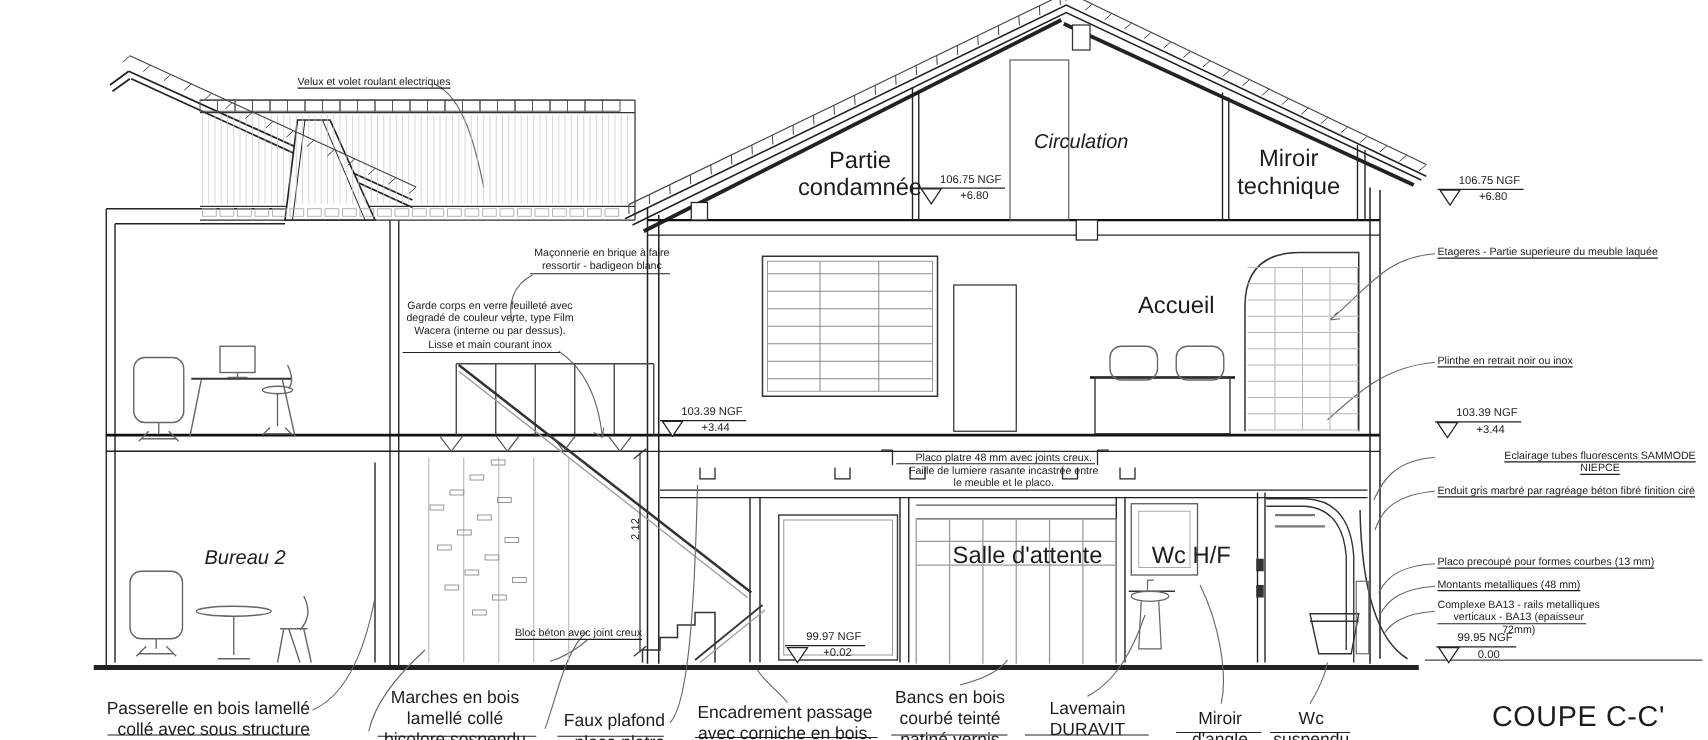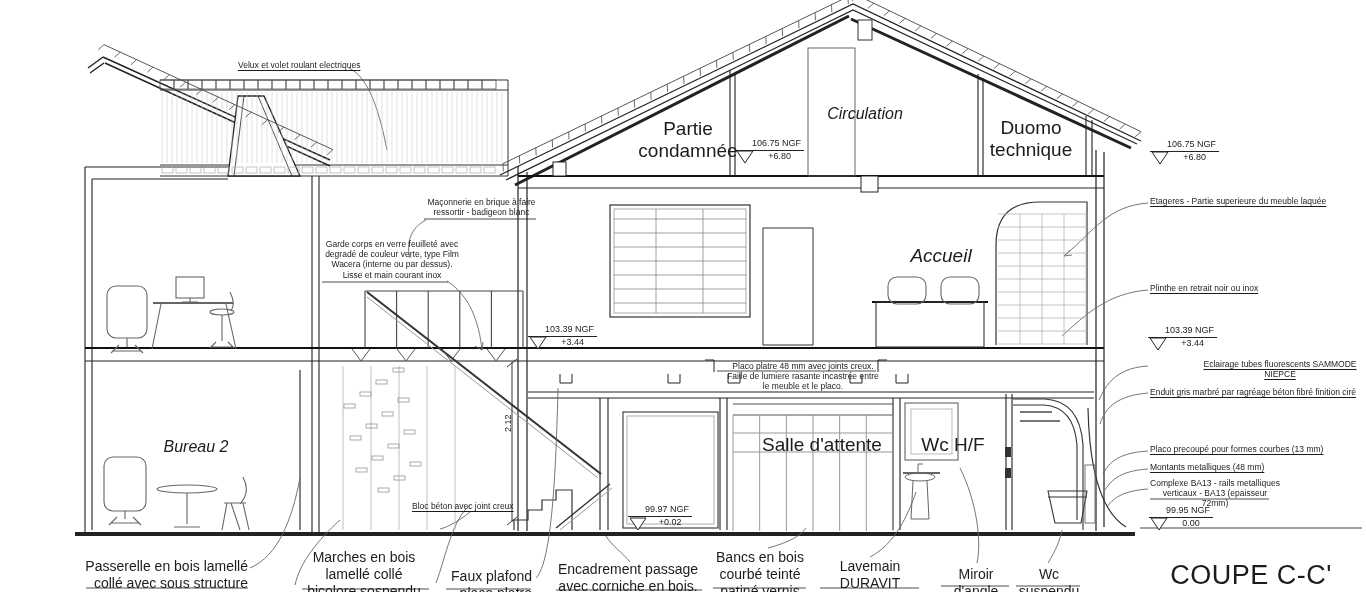--- a/index.html
+++ b/index.html
@@ -11,21 +11,21 @@
   .room{font-size:19px;text-align:center;}
   .room-lg{font-size:16px;font-style:italic;}
   .ann{font-size:8.5px;line-height:1.2;text-align:center;}
   .sm{font-size:14px;line-height:1.21;}
   .u{text-decoration:underline;text-underline-offset:2px;}
   .ctr{text-align:center;}
   .rgt{text-align:right;}
   .lm{position:absolute;font-size:9px;line-height:1.3;}
   .lm-val{padding:0 3px 0 17px;border-bottom:1px solid #222;white-space:nowrap;}
   .lm-off{text-align:center;padding-right:3px;margin-left:23px;}
-  .title{position:absolute;font-size:27px;letter-spacing:.5px;white-space:nowrap;}
+  .title{position:absolute;font-size:23px;letter-spacing:.5px;white-space:nowrap;}
   .dim{position:absolute;font-size:9px;transform:rotate(-90deg);transform-origin:left top;white-space:nowrap;}
 </style>
 </head>
 <body>
 
 <div class="canvas">
 
 <svg width="1366" height="592" viewBox="0 0 1366 592">
 
   <rect x="75" y="532" width="1060" height="4" fill="#222"></rect>
@@ -386,23 +386,23 @@
         <rect x="410" y="462" width="11" height="4" fill="none" stroke="#888" stroke-width="0.7"></rect>
         <rect x="394" y="476" width="11" height="4" fill="none" stroke="#888" stroke-width="0.7"></rect>
         <rect x="378" y="488" width="11" height="4" fill="none" stroke="#888" stroke-width="0.7"></rect>
       </g>
 </svg>
 
 <div class="lbl room room-lg" style="left:136px;top:438px;width:120px;">Bureau 2</div>
 <div class="lbl room" style="left:618px;top:118px;width:140px;">Partie
 condamnée</div>
 <div class="lbl room room-lg" style="left:795px;top:105px;width:140px;">Circulation</div>
-<div class="lbl room" style="left:971px;top:117px;width:120px;">Duomo
+<div class="lbl room" style="left:971px;top:117px;width:120px;">Miroir
 technique</div>
-<div class="lbl room" style="left:891px;top:245px;width:100px;font-style:italic;">Accueil</div>
+<div class="lbl room" style="left:891px;top:234px;width:100px;">Accueil</div>
 <div class="lbl room" style="left:742px;top:434px;width:160px;">Salle d'attente</div>
 <div class="lbl room" style="left:913px;top:434px;width:80px;">Wc H/F</div>
 
 <div class="lm" style="left:735px;top:138px;">
   <div class="lm-val">106.75 NGF</div>
   <div class="lm-off">+6.80</div>
 </div>
 <div class="lm" style="left:1150px;top:139px;">
   <div class="lm-val">106.75 NGF</div>
   <div class="lm-off">+6.80</div>

